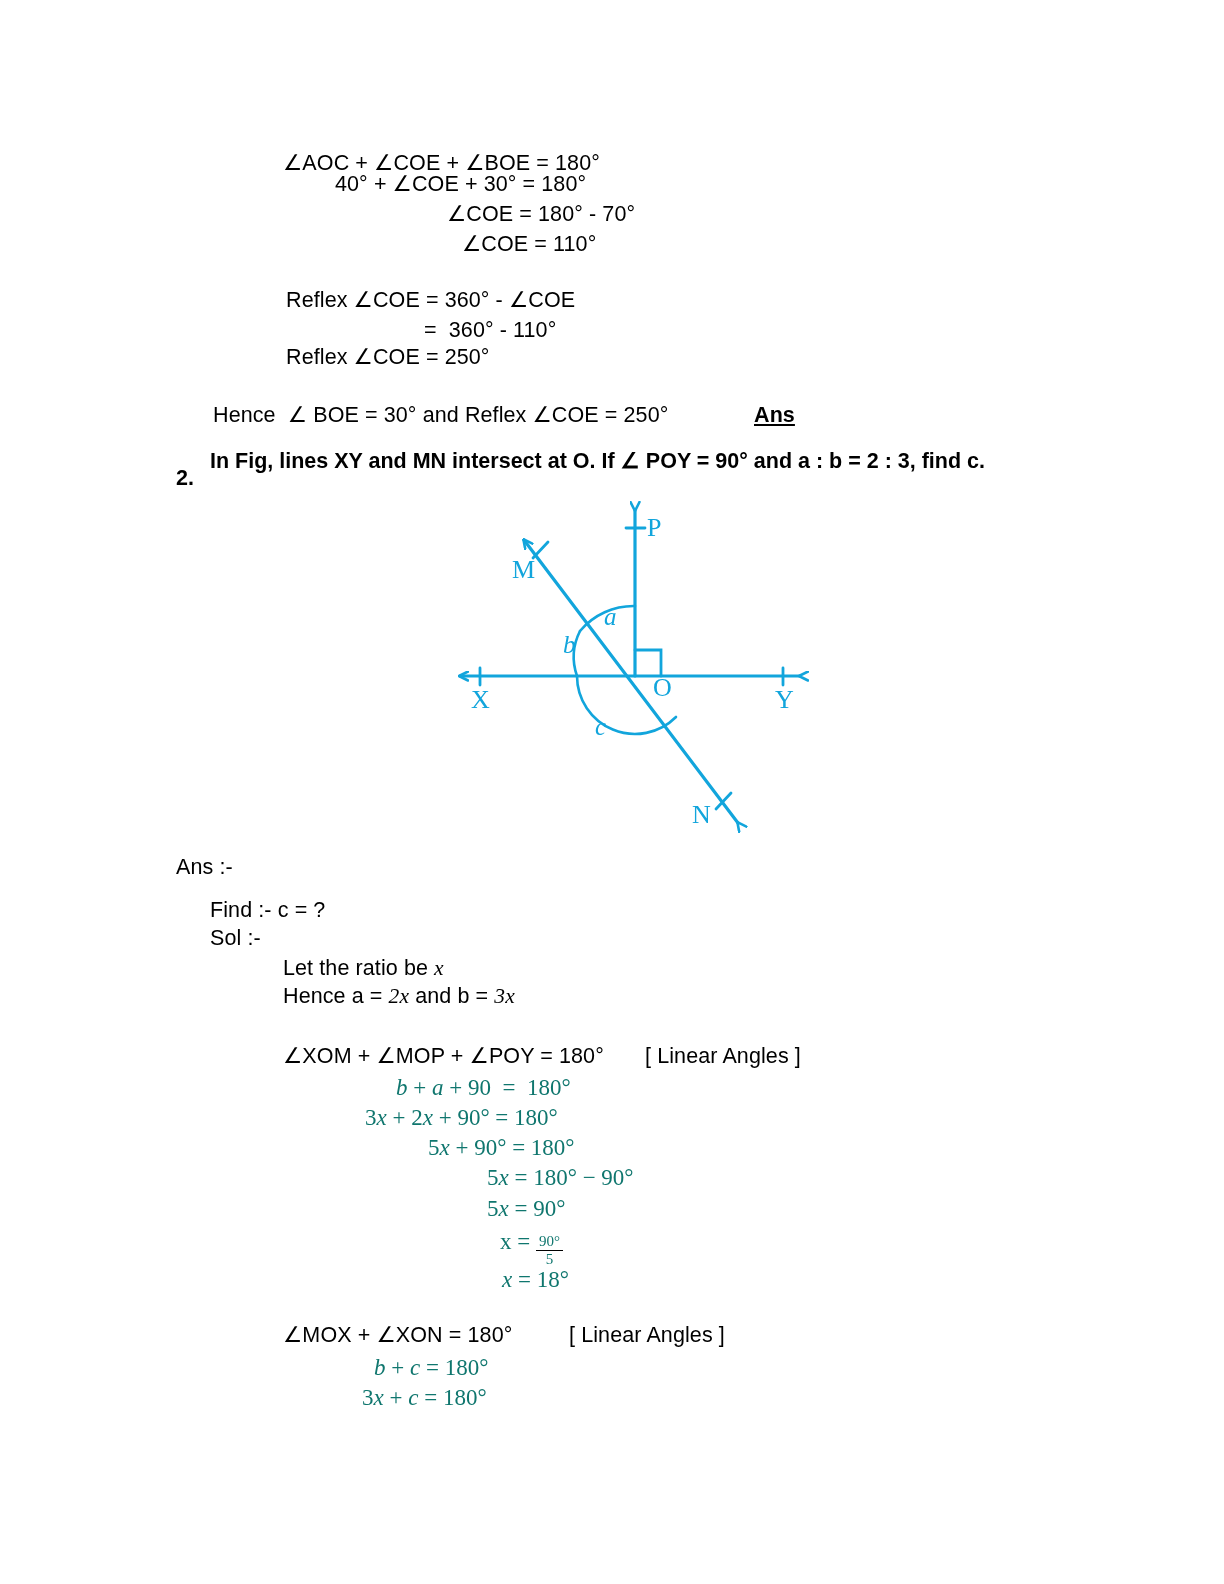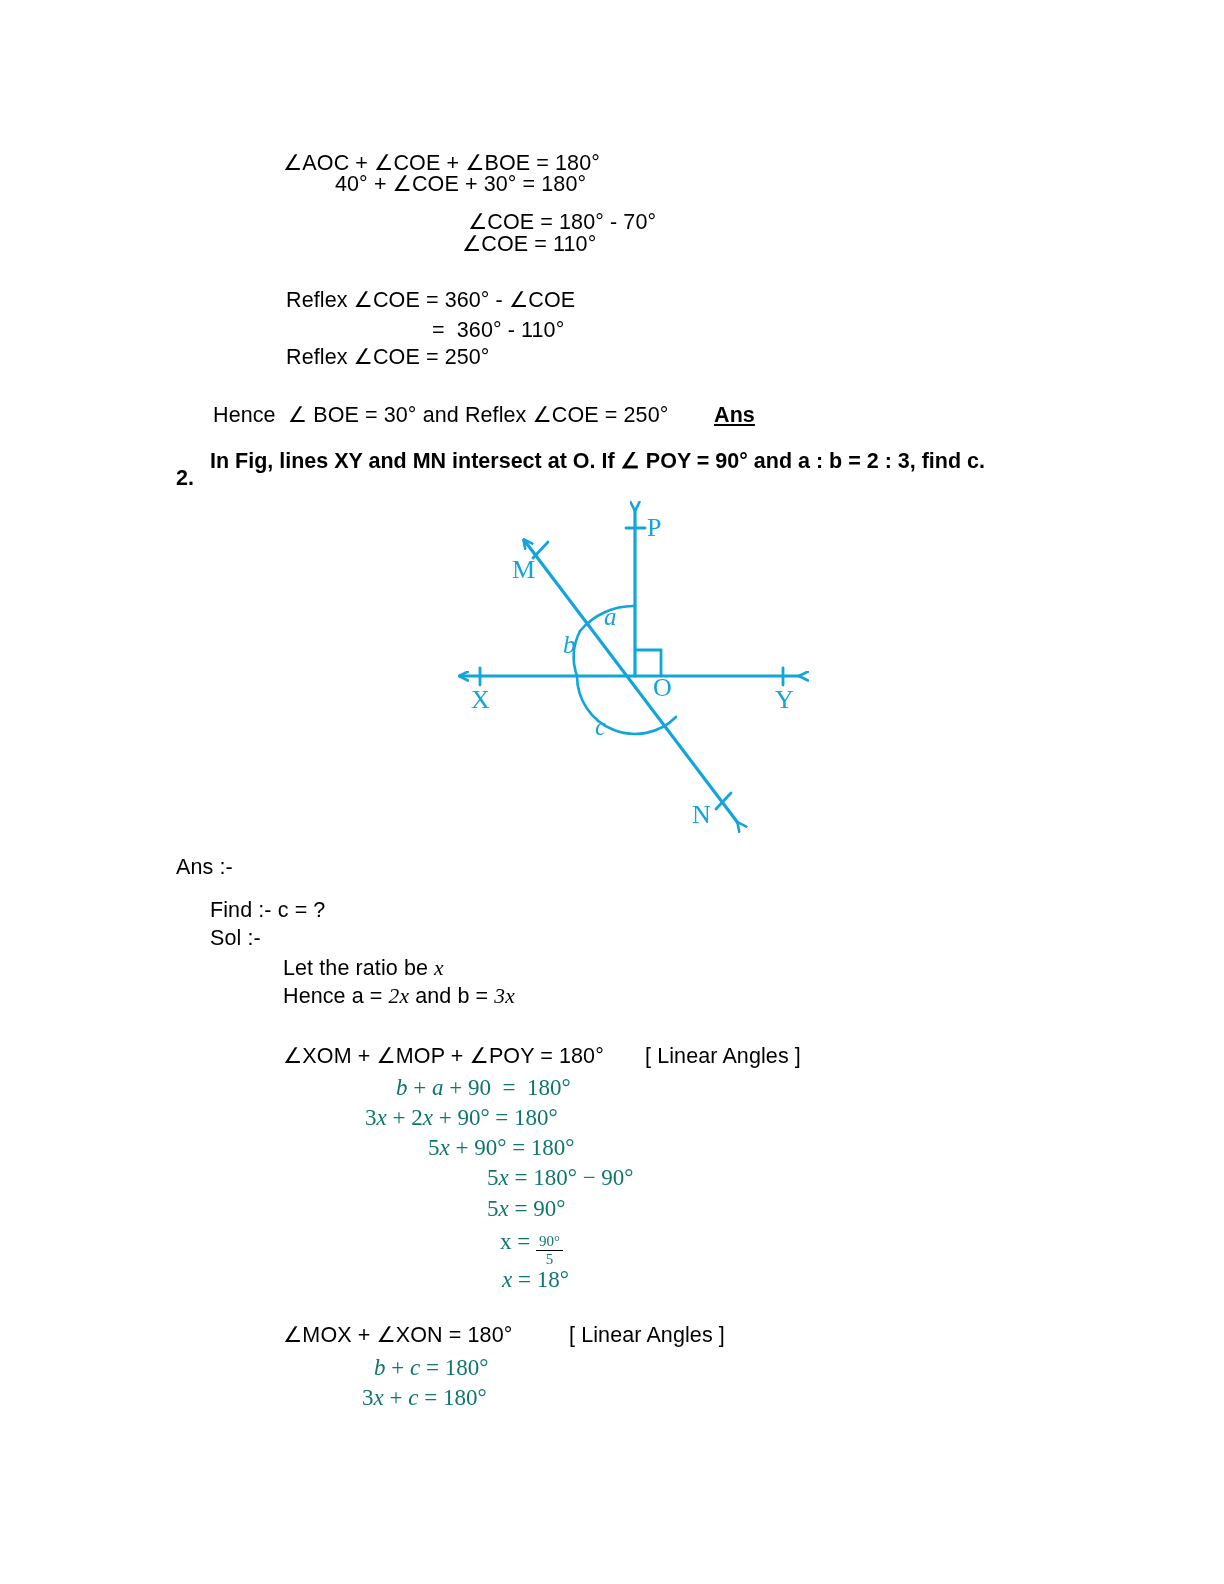--- a/index.html
+++ b/index.html
@@ -28,21 +28,21 @@
     position: absolute;
     white-space: pre;
     font-family: "Liberation Sans", sans-serif;
     font-size: 21.5px;
     line-height: 1;
     color: #000;
     letter-spacing: 0.1px;
   }
 
   .bold { font-weight: bold; }
-  .underline { text-decoration: underline; }
+  .underline { text-decoration: underline; margin-left: 40px; }
 
   
   .math {
     position: absolute;
     white-space: pre;
     font-family: "Liberation Serif", serif;
     font-size: 23px;
     line-height: 1;
     color: #0f766e;
   }
@@ -111,27 +111,27 @@
 </style>
 </head>
 <body>
 
 <div class="page">
 
   <div class="line" style="left:283px; top:153px;">∠AOC + ∠COE + ∠BOE = 180°</div>
 
   <div class="line" style="left:335px; top:174px;">40° + ∠COE + 30° = 180°</div>
 
-  <div class="line" style="left:468px; top:204px;margin-top:8px;">∠COE = 180° - 70°</div>
+  <div class="line" style="left:447px; top:204px;">∠COE = 180° - 70°</div>
 
   <div class="line" style="left:462px; top:234px;">∠COE = 110°</div>
 
   <div class="line" style="left:286px; top:290px;">Reflex ∠COE = 360° - ∠COE</div>
 
-  <div class="line" style="left:424px; top:320px;margin-left:8px;">=  360° - 110°</div>
+  <div class="line" style="left:424px; top:320px;">=  360° - 110°</div>
 
   <div class="line" style="left:286px; top:347px;">Reflex ∠COE = 250°</div>
 
   <div class="line" style="left:213px; top:405px;">Hence  ∠ BOE = 30° and Reflex ∠COE = 250°</div>
 
   <div class="line bold underline" style="left:714px; top:405px;">Ans</div>
 
   <div class="qnum" style="left:176px; top:466px;">2.</div>
 
   <div class="qtext" style="left:210px; top:448px;">In Fig, lines XY and MN intersect at O. If ∠ POY = 90° and a : b = 2 : 3, find c.</div>

